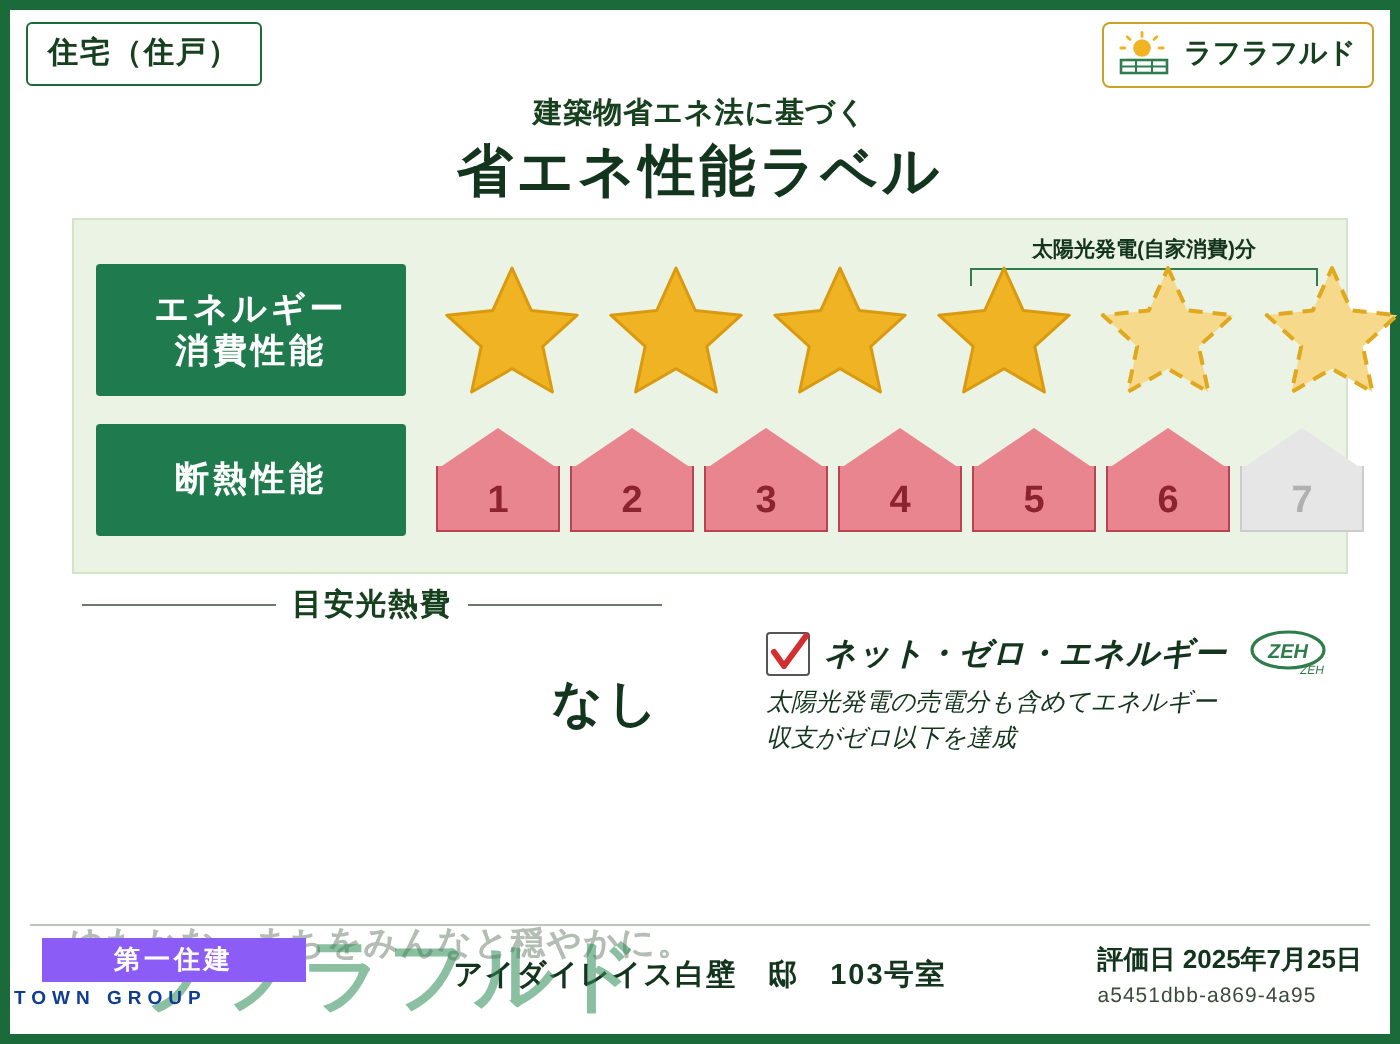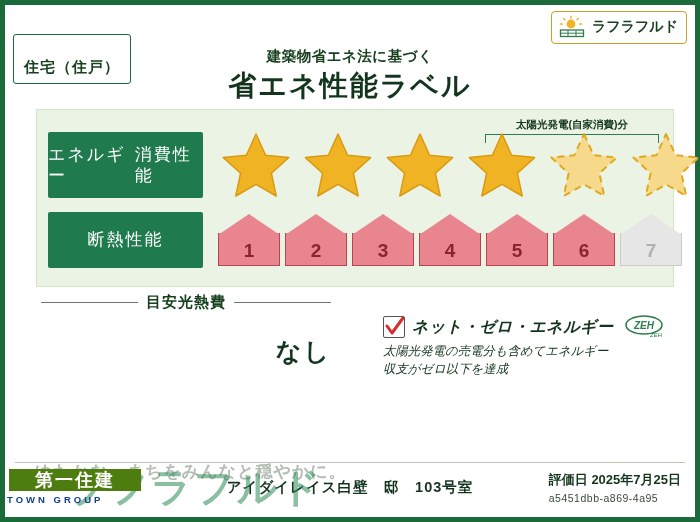--- a/index.html
+++ b/index.html
@@ -13,24 +13,23 @@
     position:absolute;left:0;top:0;width:700px;height:522px;
     background:#ffffff;
     border:5px solid #1b6b3a;
     box-sizing:border-box;
   }
   
   .house-type{
     position:absolute;left:8px;top:6px;
     border:1.5px solid #1b6b3a;border-radius:3px;
     background:#ffffff;
-    padding:23px 10px 6px 10px;
+    padding:5px 10px 6px 10px;
     font-size:15px;font-weight:bold;letter-spacing:1px;
     color:#17401f;
-    margin-top:23px;
   }
   
   .solar-badge{
     position:absolute;right:8px;top:6px;
     border:1.5px solid #c9a227;border-radius:4px;
     background:#ffffff;
     padding:3px 8px 4px 6px;
     display:flex;align-items:center;gap:6px;
     font-size:14px;font-weight:bold;color:#17401f;
   }
@@ -47,22 +46,22 @@
   
   .panel{
     position:absolute;left:31px;top:104px;width:638px;height:178px;
     background:#eaf3e4;
     border:1px solid #d3e4c9;
     box-sizing:border-box;
   }
   .row{position:absolute;left:0;display:flex;align-items:center;}
   .row-label{
     width:155px;height:56px;background:#1f7a4d;color:#ffffff;
-    display:flex;flex-direction:row;align-items:center;justify-content:center;
-    font-size:17px;font-weight:normal;letter-spacing:2px;line-height:1.25;
+    display:flex;flex-direction:column;align-items:center;justify-content:center;
+    font-size:17px;font-weight:bold;letter-spacing:2px;line-height:1.25;
     border-radius:2px;
   }
   .row-label.two-line{height:66px;}
   
   .energy-row{top:18px;left:11px;}
   .stars{display:flex;align-items:center;margin-left:15px;gap:6px;}
   .star-wrap{position:relative;width:76px;height:74px;}
   .star-wrap svg{display:block;}
   
   .solar-note{
@@ -148,23 +147,23 @@
   
   .wm-text{
     position:absolute;left:30px;top:455px;width:420px;
     font-size:17px;color:#9aa79a;opacity:.75;letter-spacing:1px;
     font-weight:bold;pointer-events:none;
   }
   .wm-logo{
     position:absolute;left:0;bottom:0;width:220px;height:56px;pointer-events:none;
   }
   .wm-logo .bar{
-    position:absolute;left:4px;top:8px;width:132px;height:22px;background:#4d7c0f;
+    position:absolute;left:16px;top:8px;width:132px;height:22px;background:#8b5cf6;
     display:flex;align-items:center;justify-content:center;
-    color:#ffffff;font-size:18px;font-weight:bold;letter-spacing:2px;
+    color:#ffffff;font-size:13px;font-weight:bold;letter-spacing:2px;
   }
   .wm-logo .sub{
     position:absolute;left:2px;top:33px;font-size:9.5px;color:#0f3d91;
     letter-spacing:3px;font-weight:bold;
   }
   .wm-big{
     position:absolute;left:60px;bottom:2px;
     font-size:40px;font-weight:bold;color:#2e8b57;opacity:.55;
     letter-spacing:2px;pointer-events:none;
   }

